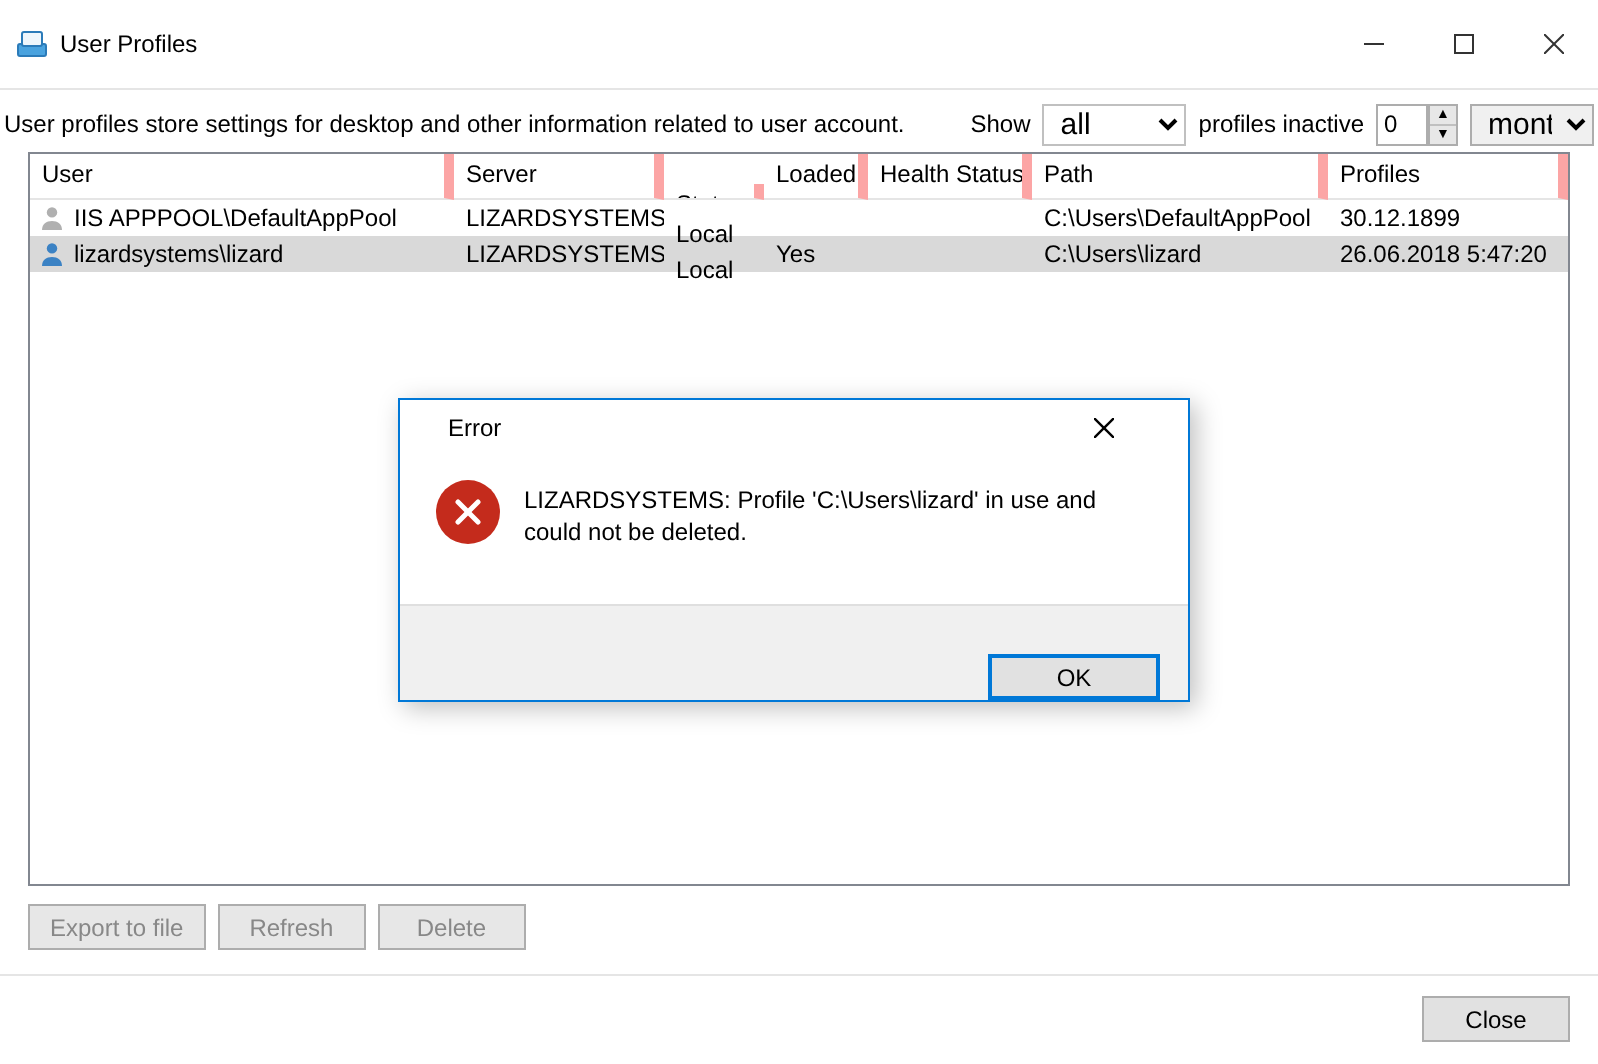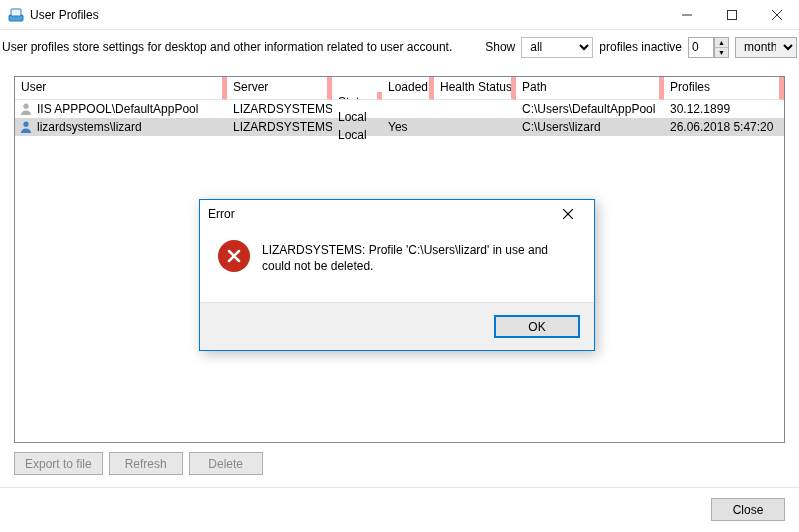--- a/index.html
+++ b/index.html
@@ -8,21 +8,21 @@
     font-family: "Segoe UI", Tahoma, sans-serif;
     font-size: 12px;
     background: #fff;
     color: #000;
     width: 799px;
     height: 532px;
     overflow: hidden;
     position: relative;
   }
   .titlebar {
-    height: 30px;
+    height: 45px;
     border-bottom: 1px solid #e5e5e5;
     display: flex;
     align-items: center;
     padding-left: 8px;
     background: #fff;
   }
   .titlebar .app-icon {
     width: 16px; height: 16px;
     margin-right: 6px;
     display: inline-flex; align-items: center; justify-content: center;
@@ -40,21 +40,21 @@
     align-items: center;
     padding: 0 2px;
     gap: 6px;
     color: #000;
   }
   .filterbar .desc { flex: 0 0 auto; margin-right: auto; }
   .mini-select, .mini-input {
     height: 21px;
     border: 1px solid #adadad;
     background: #f0f0f0;
-    font-size: 12px;
+    font-size: 15px;
     font-family: inherit;
     padding: 0 4px;
   }
   .mini-select.light { background: #fff; border-color: #c0c0c0; }
   .spinner-wrap {
     display: flex; align-items: stretch; height: 21px;
     border: 0;
   }
   .spinner-wrap input {
     width: 26px; height: 21px; border: 1px solid #adadad;
@@ -125,40 +125,40 @@
   .dialog {
     position: absolute;
     left: 199px; top: 199px;
     width: 396px; height: 152px;
     background: #fff;
     border: 1px solid #0078d7;
     box-shadow: 3px 3px 12px rgba(0,0,0,0.25);
   }
   .dialog .dlg-title {
     height: 28px; display:flex; align-items:center;
-    padding: 0 8px; font-size: 12px;
+    padding: 0 24px; font-size: 12px;
   }
   .dialog .dlg-close {
     margin-left:auto; width:36px; height:24px;
     display:flex; align-items:center; justify-content:center;
     font-size: 14px; color:#000;
   }
   .dialog .dlg-body {
     display:flex; padding: 12px 18px 8px 18px; gap: 12px;
     height: 74px;
   }
   .dialog .err-icon {
     width: 32px; height:32px; border-radius:50%;
     background: #c42b1c; flex:0 0 32px;
     display:flex; align-items:center; justify-content:center;
   }
   .dialog .dlg-msg { font-size: 12px; line-height: 1.35; padding-top: 2px; }
   .dialog .dlg-foot {
     height: 48px; background: #f0f0f0;
-    display:flex; align-items:center; justify-content:flex-end;
+    display:flex; align-items:flex-end; justify-content:flex-end;
     padding: 0 14px; border-top: 1px solid #dfdfdf;
   }
   .dlg-ok {
     width: 86px; height: 23px;
     border: 2px solid #0078d7;
     background: #e1e1e1;
     font-family: inherit; font-size: 12px;
   }
   select.mini-select { appearance: menulist; }
 </style>

